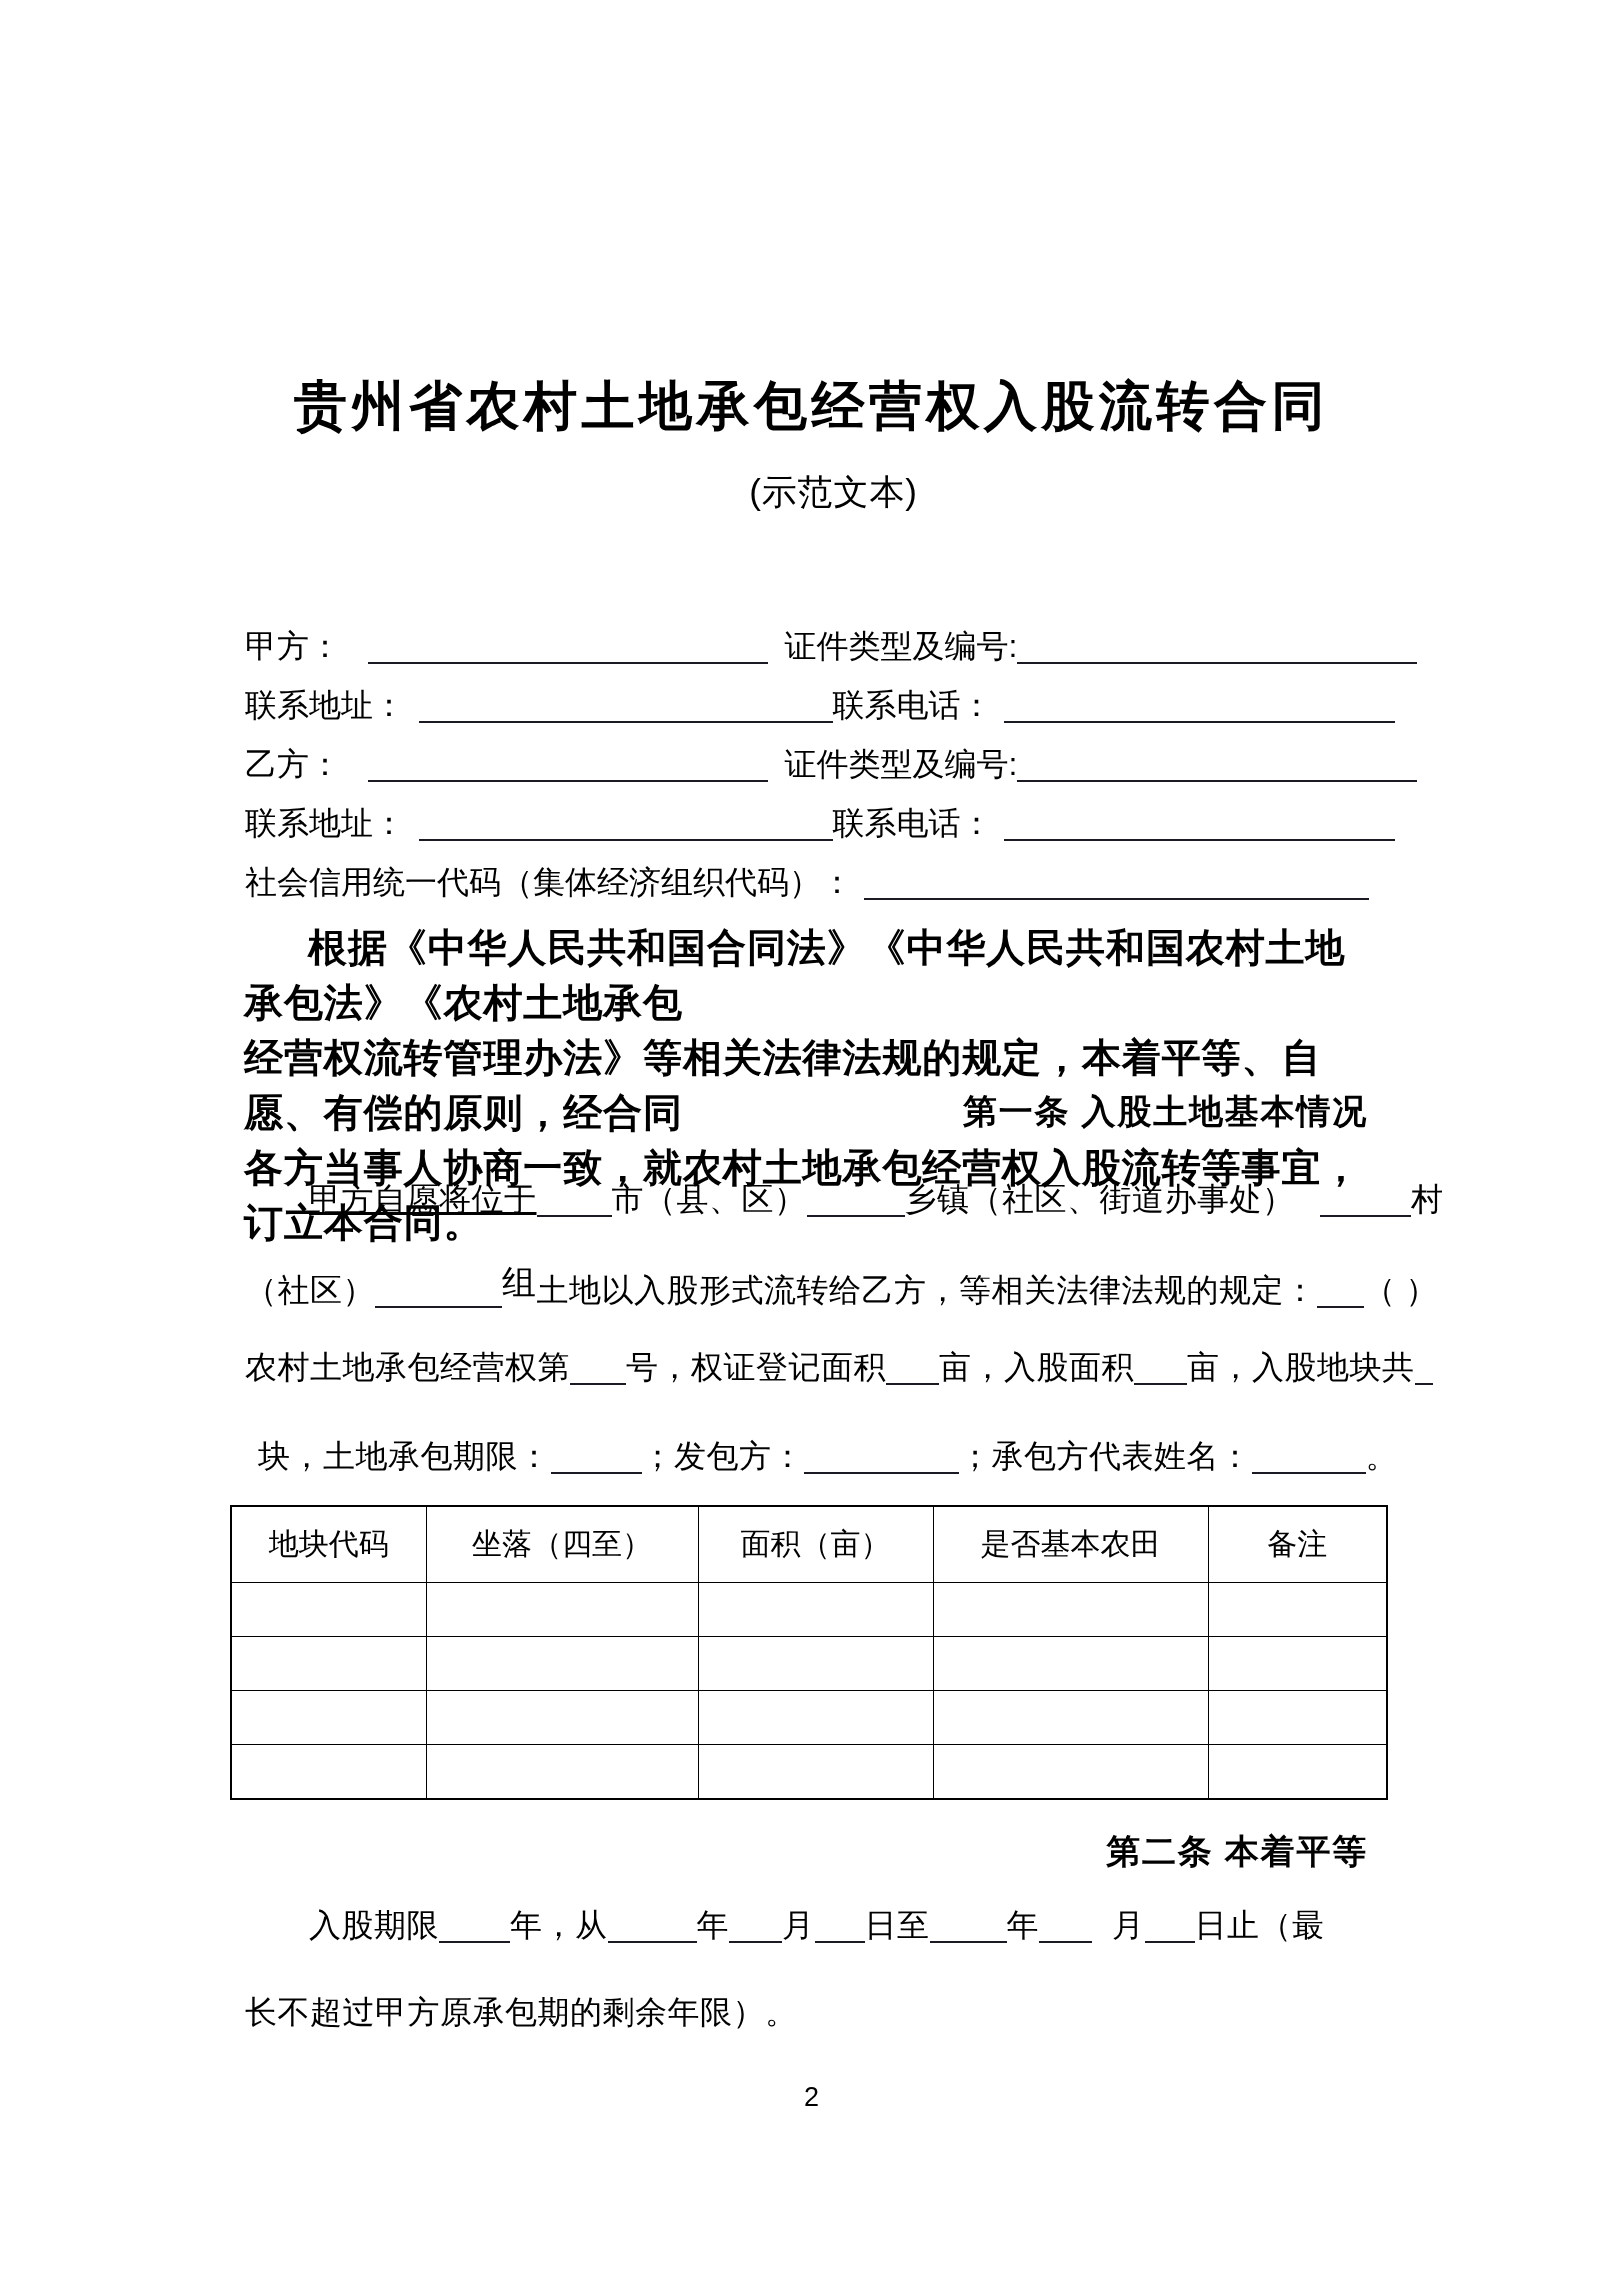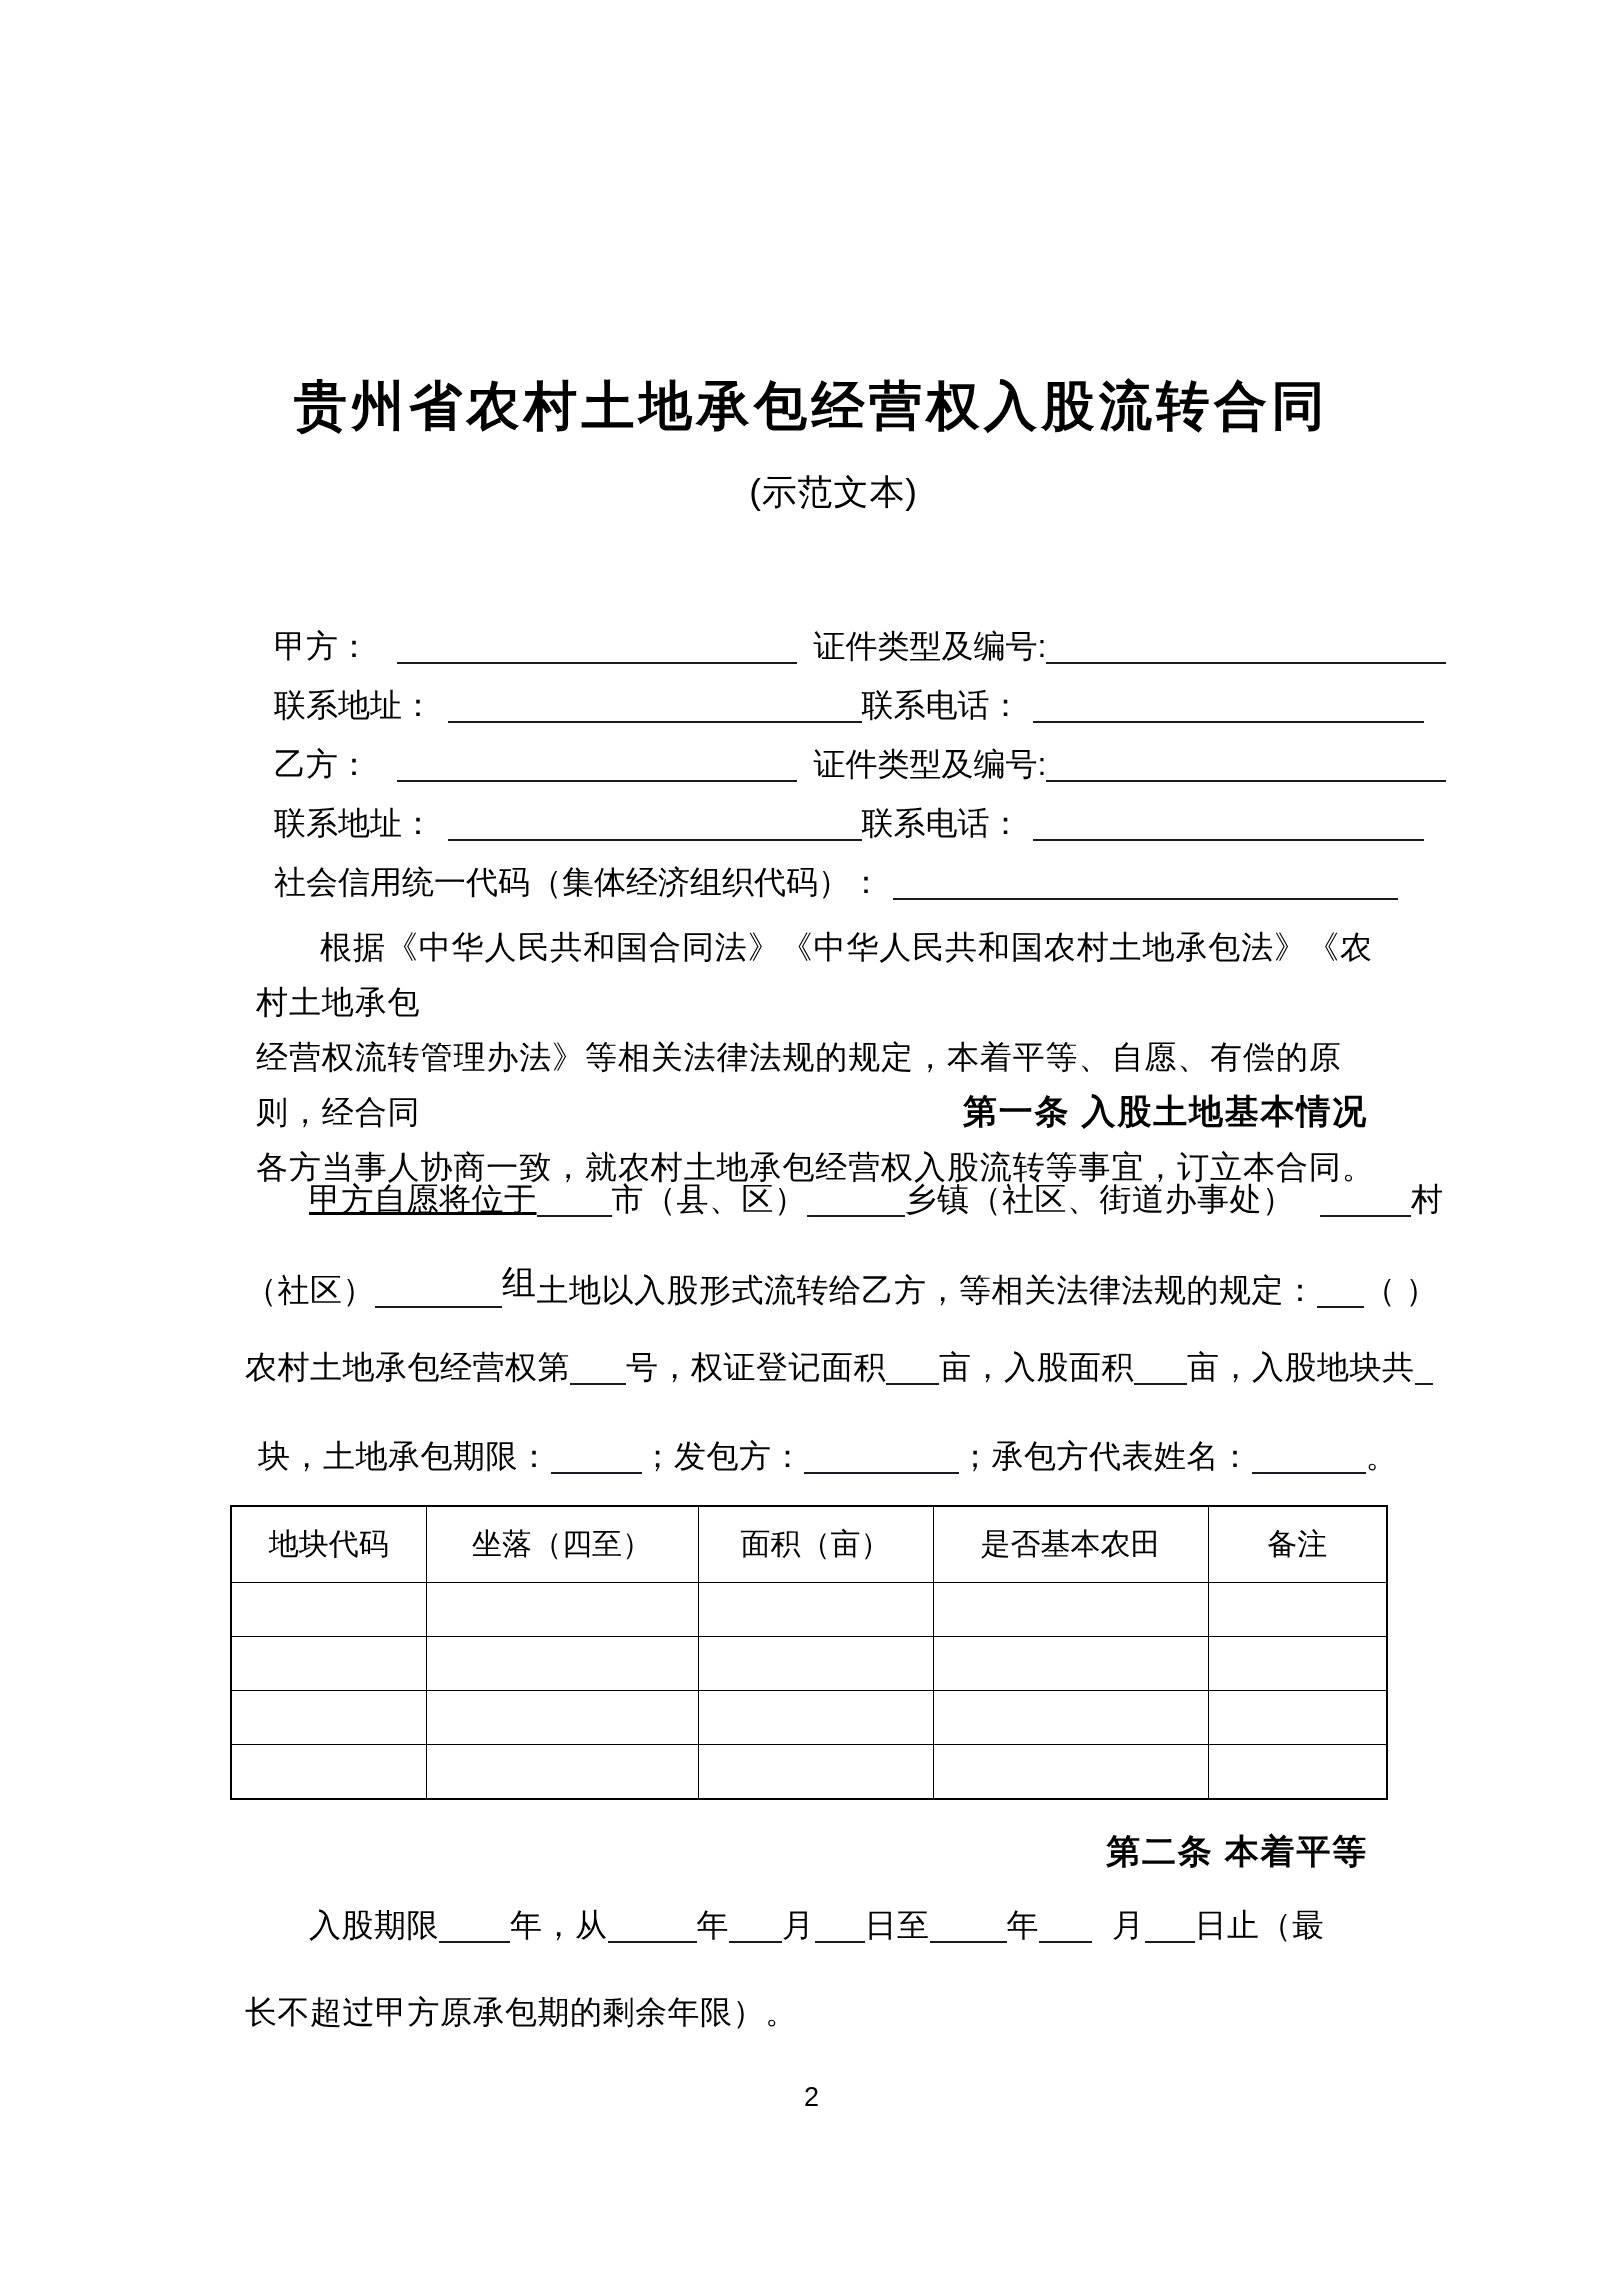--- a/index.html
+++ b/index.html
@@ -37,28 +37,28 @@
     left:0;right:0;top:469px;
     text-align:center;
     font-size:35px;
     letter-spacing:0.9px;
     padding-left:44px;
   }
   
   .party{
     left:245px;top:625px;width:1123px;
     font-size:32px;
-    margin-left:29px;
   }
   .party .line{height:59px;white-space:nowrap;}
   
   .preamble{
-    left:256px;top:920px;width:1132px;
-    font-size:32px;line-height:55px;
+    left:244px;top:920px;width:1132px;
+    font-size:39px;line-height:55px;
     letter-spacing:0.9px;
+    font-weight:bold;
   }
   .indent{text-indent:64px;}
   .h-article{
     left:245px;width:1123px;
     text-align:right;
     font-size:34px;font-weight:700;
     letter-spacing:1.8px;
   }
   .h1-pos{top:1089px;}
   .h2-pos{top:1829px;}

